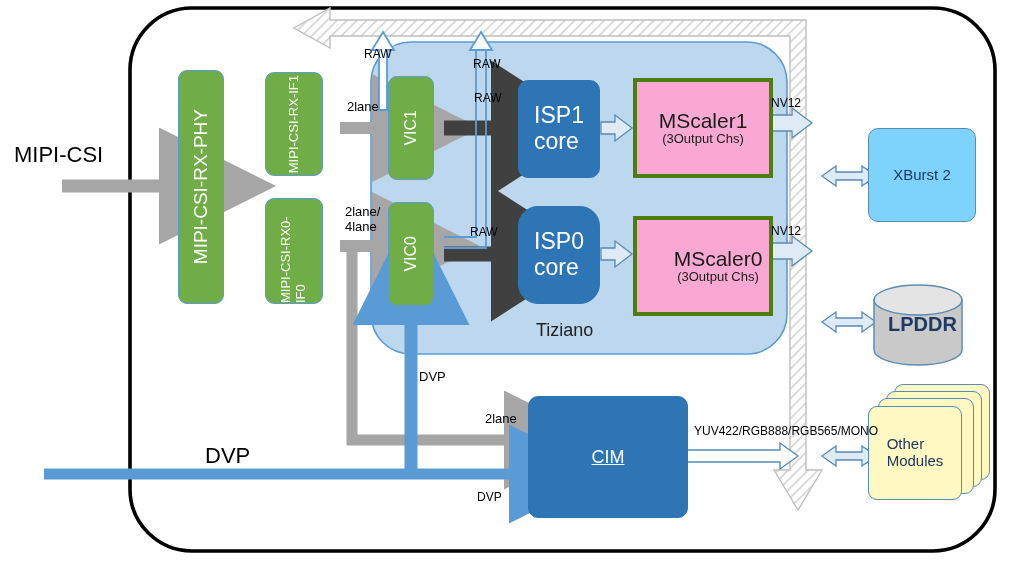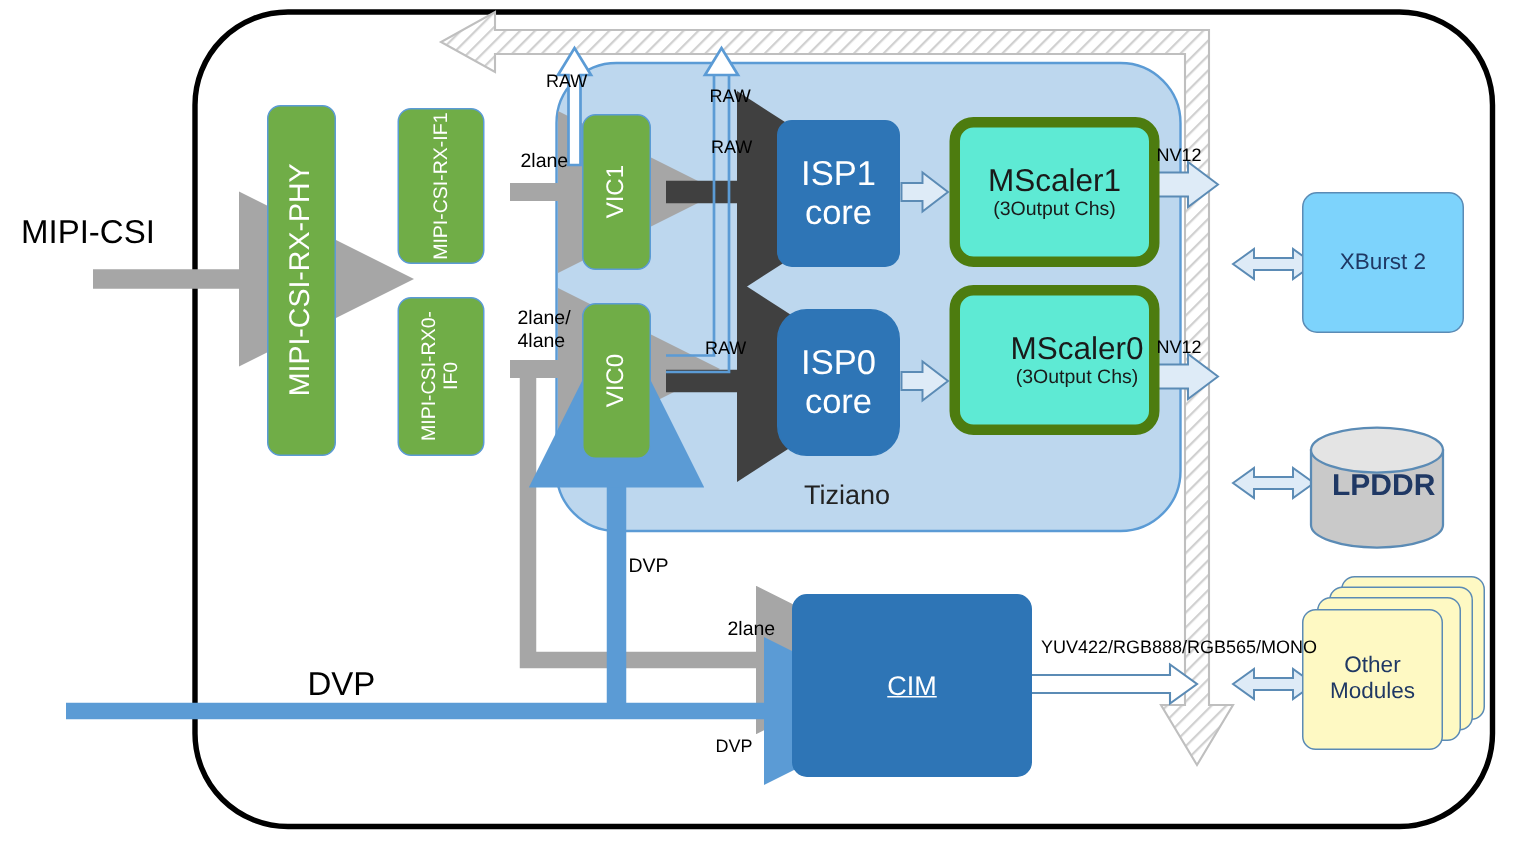--- a/index.html
+++ b/index.html
@@ -1,24 +1,24 @@
 <!DOCTYPE html>
 <html><head>
 <meta charset="utf-8">
 <style>
   html,body{margin:0;padding:0;background:#ffffff;}
   body{width:1022px;height:561px;font-family:"Liberation Sans",sans-serif;overflow:hidden;}
   #stage{position:relative;width:1022px;height:561px;}
   svg#diagram{position:absolute;left:0;top:0;width:1022px;height:561px;}
   .blk{position:absolute;box-sizing:border-box;display:flex;align-items:center;
-       justify-content:center;text-align:center;line-height:1.12;}
+       justify-content:center;text-align:left;line-height:1.12;}
   .grn{background:#70AD47;border:1px solid #5B9BD5;border-radius:9px;color:#ffffff;}
   .vrt{writing-mode:vertical-rl;transform:rotate(180deg);}
   .blu{background:#2E75B6;border:1px solid #2E75B6;border-radius:10px;color:#ffffff;}
-  .yel{background:#5eead4;border:7px solid #4d7c0f;border-radius:16px;color:#1a1a1a;}
+  .yel{background:#f9a8d4;border:4px solid #4d7c0f;border-radius:0;color:#1a1a1a;}
   .gry{background:#7dd3fc;border:1.4px solid #5B8BB5;color:#1F3864;}
   .lbl{position:absolute;color:#000000;white-space:nowrap;}
   .sub{font-size:13px;}
   .stack{position:absolute;}
   .card{position:absolute;background:#fef9c3;border:1.4px solid #5B8BB5;border-radius:9px;}
 </style>
 </head>
 <body>
 
 <div id="stage">
@@ -124,21 +124,21 @@
   <div class="blk blu" style="left:518px;top:206px;width:82px;height:98px;font-size:23px;border-radius:20px;">
     <span style="white-space:pre-line">ISP0
 core</span>
   </div>
 
   <div class="blk yel" style="left:633px;top:78px;width:140px;height:100px;flex-direction:column;">
     <span style="font-size:21px;">MScaler1</span>
     <span class="sub">(3Output Chs)</span>
   </div>
 
-  <div class="blk yel" style="left:633px;top:190px;width:140px;height:100px;flex-direction:column;padding-left:30px;">
+  <div class="blk yel" style="left:633px;top:216px;width:140px;height:100px;flex-direction:column;padding-left:30px;">
     <span style="font-size:21px;">MScaler0</span>
     <span class="sub">(3Output Chs)</span>
   </div>
 
   <div class="lbl" style="left:536px;top:320px;font-size:18px;color:#222;">Tiziano</div>
 
   <div class="blk blu" style="left:528px;top:396px;width:160px;height:122px;flex-direction:column;padding:0 8px;">
     <span style="font-size:18px;text-decoration:underline;">CIM</span>
   </div>
 

